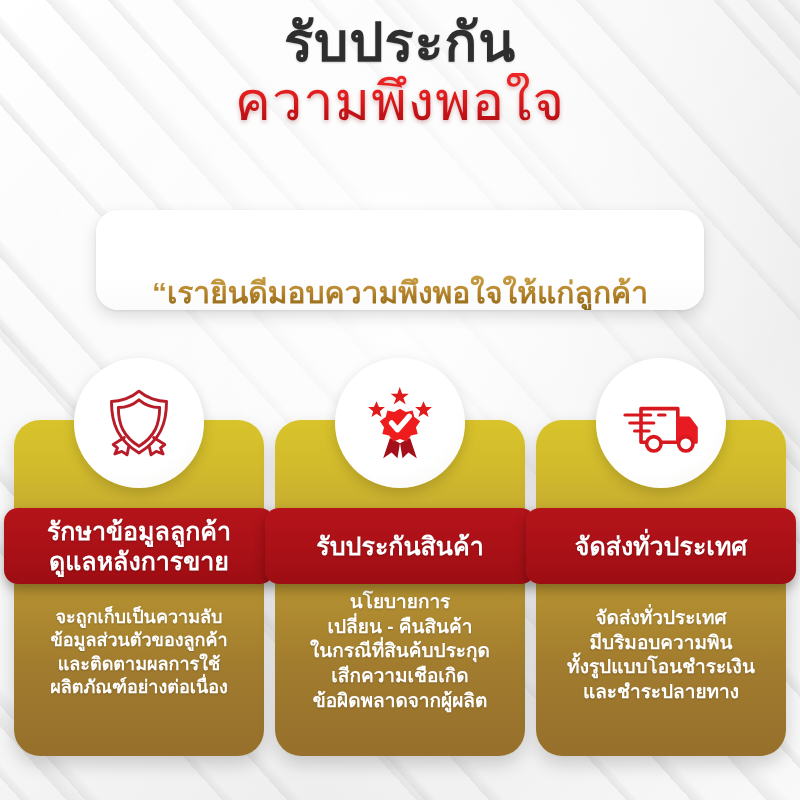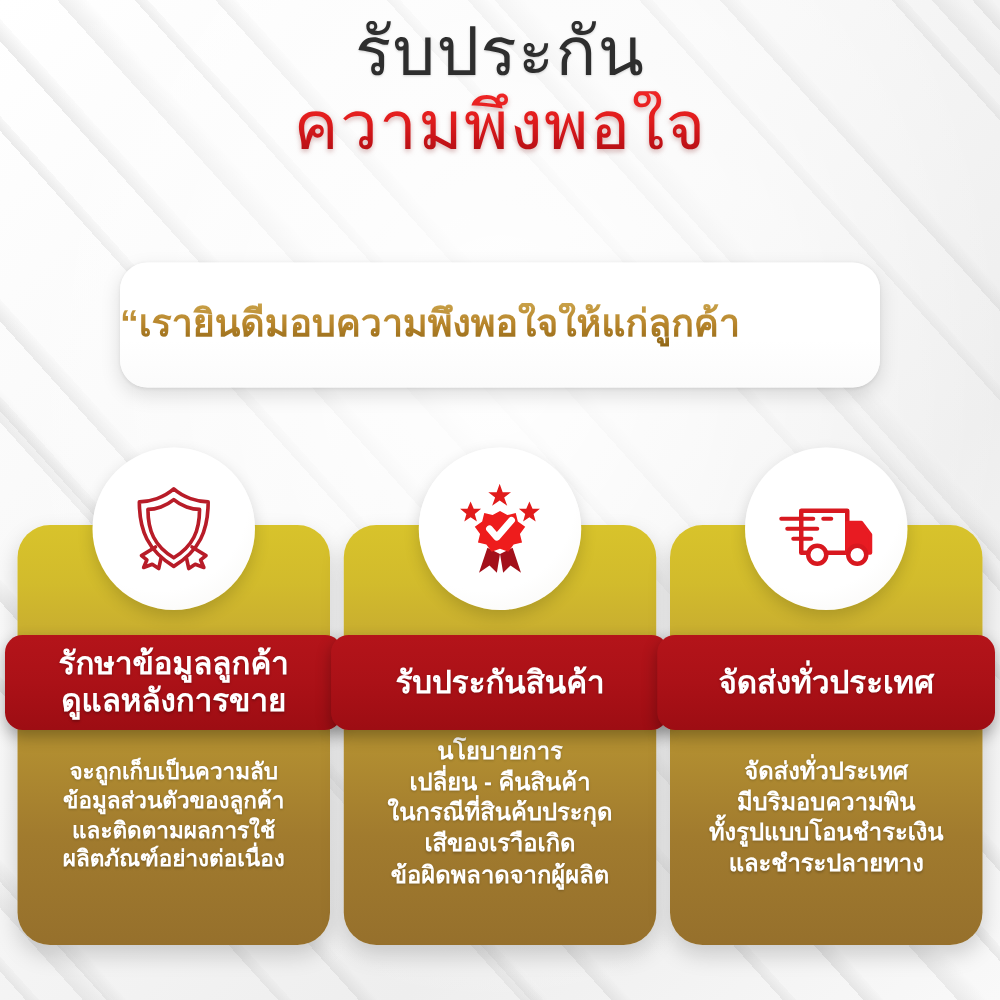--- a/index.html
+++ b/index.html
@@ -58,21 +58,21 @@
   }
 
   
   .header {
     position:absolute; left:0; right:0; top:14px;
     text-align:center;
     z-index:5;
   }
   .head-line1 {
     font-size:54px;
-    font-weight:normal;
+    font-weight:bold;
     color:#2e2e2e;
     letter-spacing:1px;
     line-height:1.05;
     text-shadow:0 1px 2px rgba(0,0,0,0.18);
     text-align:center;
   }
   .head-line2 {
     margin-top:2px;
     font-size:54px;
     font-weight:normal;
@@ -88,22 +88,23 @@
 
   
   .quote-card {
     position:absolute;
     left:96px; top:210px;
     width:608px; height:100px;
     background:linear-gradient(180deg,#ffffff 0%,#ffffff 62%,#fbfbfb 100%);
     border-radius:22px;
     box-shadow:0 6px 16px rgba(0,0,0,0.13), 0 1px 3px rgba(0,0,0,0.08);
     display:flex;
+    flex-direction:column;
     align-items:center;
-    justify-content:flex-start;
+    justify-content:flex-end;
     z-index:6;
   }
   .quote-line1 {
     font-size:30px;
     font-weight:bold;
     line-height:1.18;
     background:linear-gradient(180deg,#c9a24a 0%,#b8862c 46%,#8d6414 100%);
     -webkit-background-clip:text;
     background-clip:text;
     color:transparent;
@@ -259,21 +260,21 @@
           <path d="M40 50 L47 58 L61 42" stroke="#ffffff" stroke-width="6.5" fill="none" stroke-linecap="round" stroke-linejoin="round"></path>
         </svg>
       </div>
       <div class="banner">
         <div class="banner-text">รับประกันสินค้า</div>
       </div>
       <div class="card-body">
         <div>นโยบายการ</div>
         <div>เปลี่ยน - คืนสินค้า</div>
         <div>ในกรณีที่สินค้บประกุด</div>
-        <div>เสีของเราือเกิด</div>
+        <div>เสีกความเชือเกิด</div>
         <div>ข้อผิดพลาดจากผู้ผลิต</div>
       </div>
     </div>
 
     <div class="card three">
       <div class="icon-circle">
         <svg width="88" height="88" viewBox="0 0 110 100" aria-hidden="true">
           <g stroke="#d8181f" stroke-width="4" stroke-linecap="round" fill="none">
             <line x1="10" y1="40" x2="42" y2="40"></line>
             <line x1="16" y1="50" x2="46" y2="50"></line>

